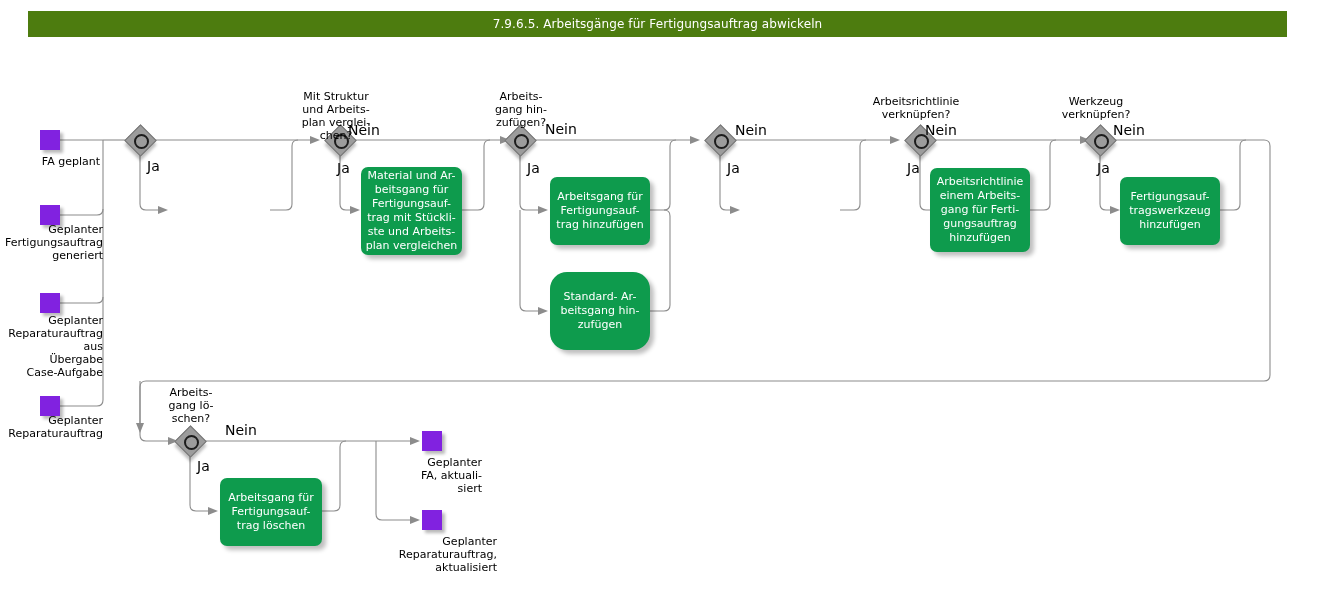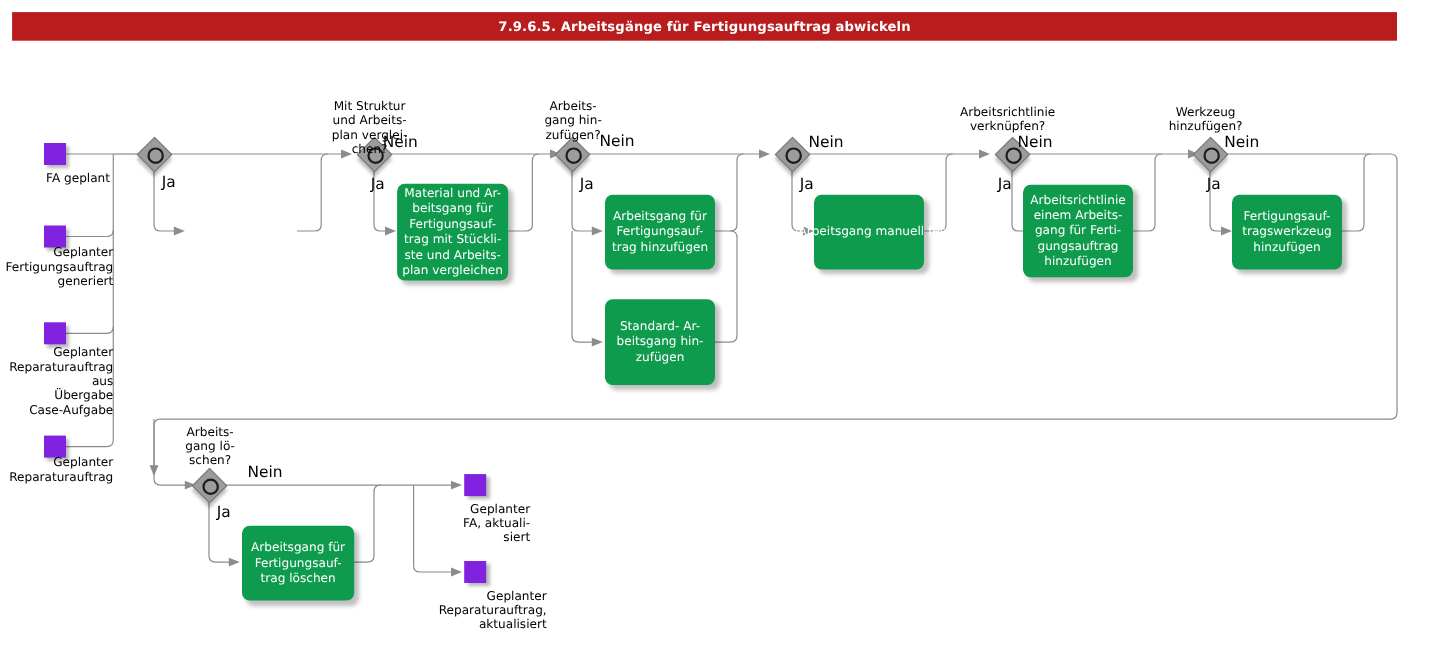--- a/index.html
+++ b/index.html
@@ -3,23 +3,23 @@
 <meta charset="utf-8">
 <style>
   html,body{margin:0;padding:0;background:#ffffff;}
   body{
     width:1320px;height:591px;position:relative;overflow:hidden;
     font-family:"DejaVu Sans","Liberation Sans",sans-serif;
   }
   #canvas{position:absolute;left:0;top:0;width:1320px;height:591px;}
 
   .titlebar{
-    position:absolute;left:11px;top:11px;width:1259px;height:26px;
-    background:#b91c1c;color:#ffffff;
-    font-size:12px;font-weight:bold;
+    position:absolute;left:28px;top:11px;width:1259px;height:26px;
+    background:#4d7c0f;color:#ffffff;
+    font-size:12px;font-weight:normal;
     display:flex;align-items:center;justify-content:center;
     letter-spacing:0.1px;
   }
 
   
   svg.wires{position:absolute;left:0;top:0;width:1320px;height:591px;pointer-events:none;}
   svg.wires path, svg.wires line{fill:none;stroke:#8c8c8c;stroke-width:1.1;}
   svg.wires polygon.arrow{fill:#8c8c8c;stroke:none;}
 
   
@@ -206,21 +206,21 @@
   <div class="gw-label" style="left:846px;top:95px;width:140px;">Arbeitsrichtlinie
 verknüpfen?</div>
   <div class="branch" style="left:925px;top:124px;">Nein</div>
   <div class="branch" style="left:907px;top:162px;">Ja</div>
 
   <div class="gw" style="left:1086px;top:126px;">
     <div class="dia"></div>
     <div class="circ"></div>
   </div>
   <div class="gw-label" style="left:1041px;top:95px;width:110px;">Werkzeug
-hinzufügen?</div>
+verknüpfen?</div>
   <div class="branch" style="left:1113px;top:124px;">Nein</div>
   <div class="branch" style="left:1097px;top:162px;">Ja</div>
 
   <div class="gw" style="left:176px;top:427px;">
     <div class="dia"></div>
     <div class="circ"></div>
   </div>
   <div class="gw-label" style="left:151px;top:386px;width:80px;">Arbeits-
 gang lö-
 schen?</div>
@@ -232,26 +232,24 @@
 beitsgang für
 Fertigungsauf-
 trag mit Stückli-
 ste und Arbeits-
 plan vergleichen</div>
 
   <div class="task" style="left:550px;top:177px;width:100px;height:68px;">Arbeitsgang für
 Fertigungsauf-
 trag hinzufügen</div>
 
-  <div class="task" style="left:550px;top:272px;width:100px;height:78px;">Standard- Ar-
+  <div class="task" style="left:550px;top:272px;width:100px;height:78px;border-radius:17px;">Standard- Ar-
 beitsgang  hin-
 zufügen</div>
 
-  <div class="task overflow" style="left:740px;top:177px;width:100px;height:68px;">Menge/Arbeitsgang
-manuell festlegen</div>
 
   <div class="task" style="left:930px;top:168px;width:100px;height:84px;">Arbeitsrichtlinie
 einem Arbeits-
 gang für Ferti-
 gungsauftrag
 hinzufügen</div>
 
   <div class="task" style="left:1120px;top:177px;width:100px;height:68px;">Fertigungsauf-
 tragswerkzeug
 hinzufügen</div>

